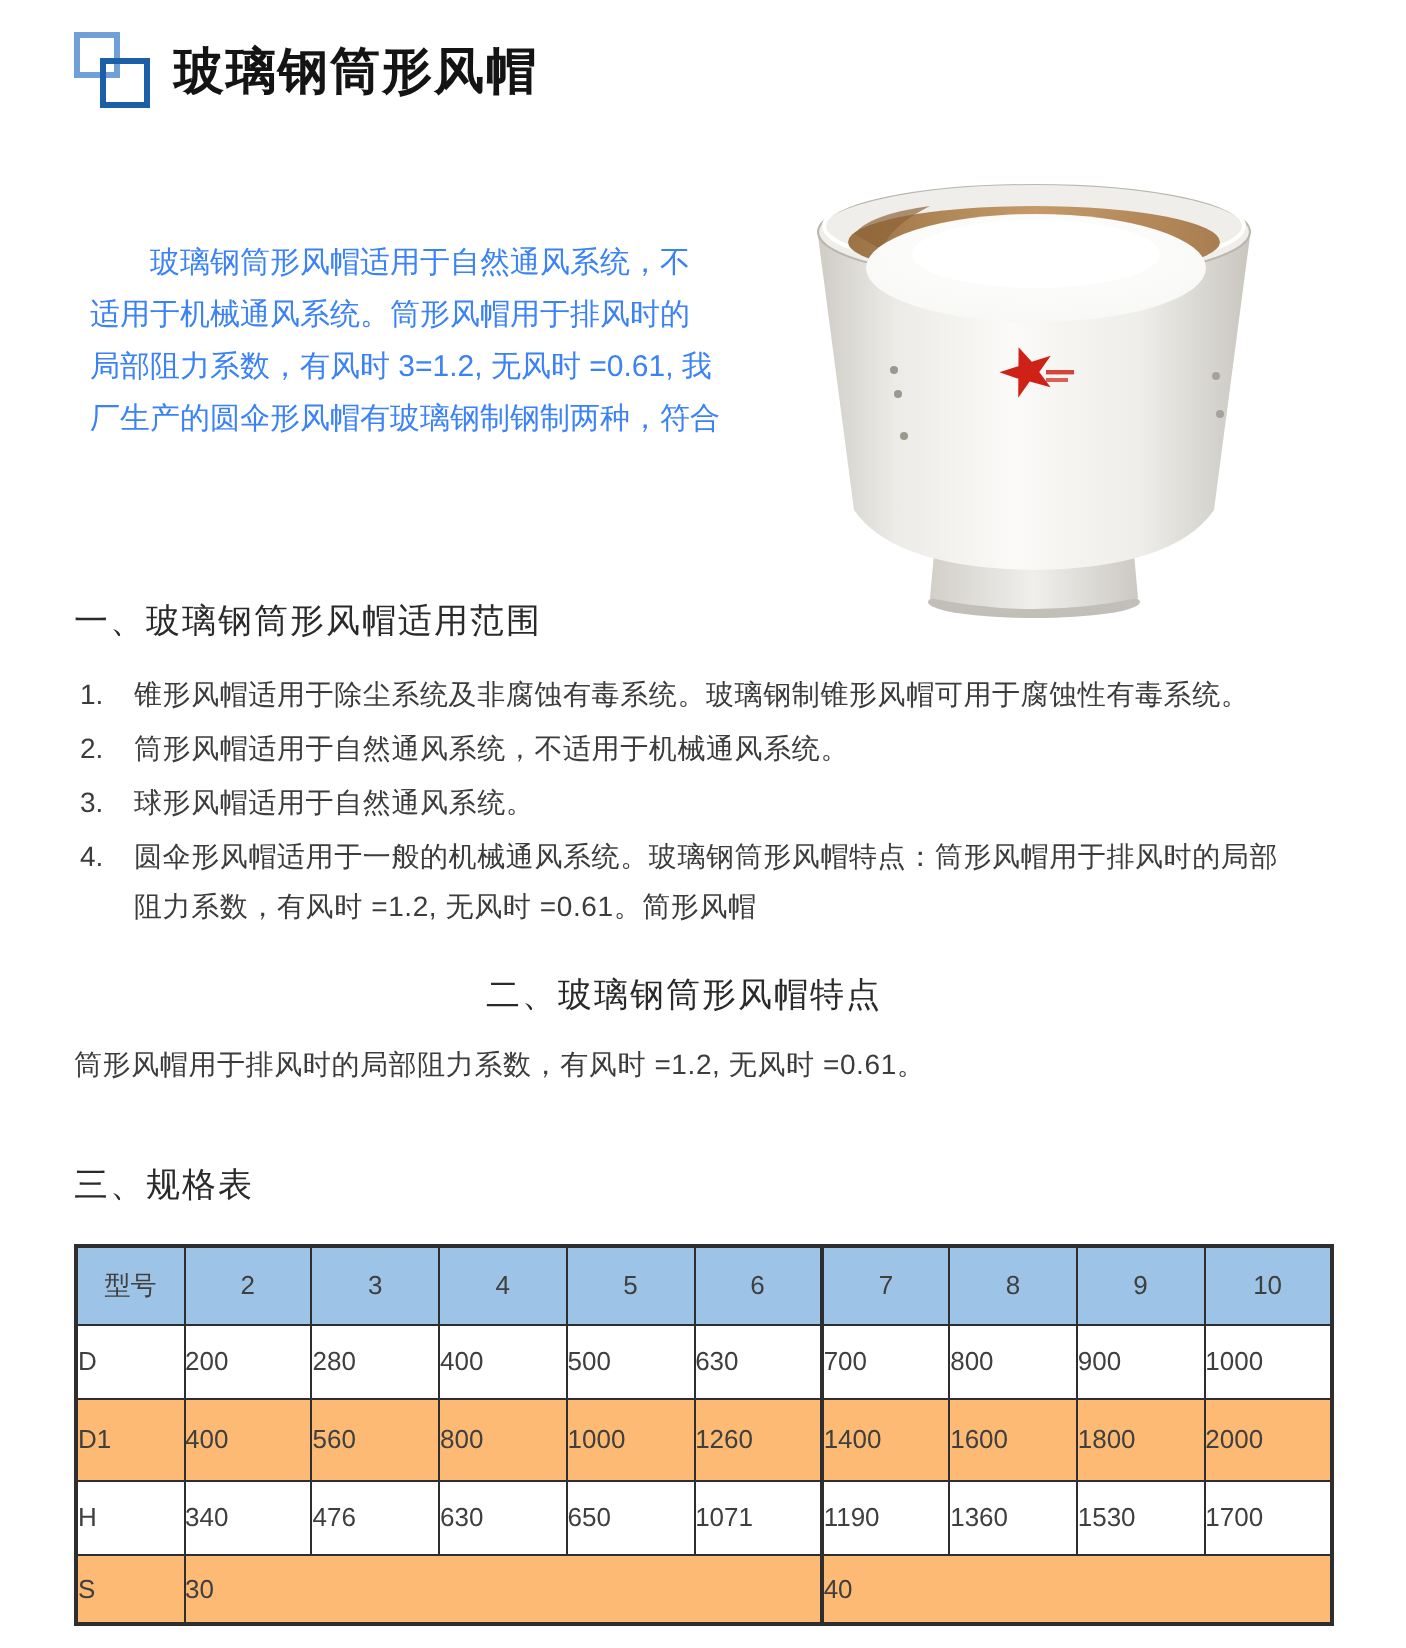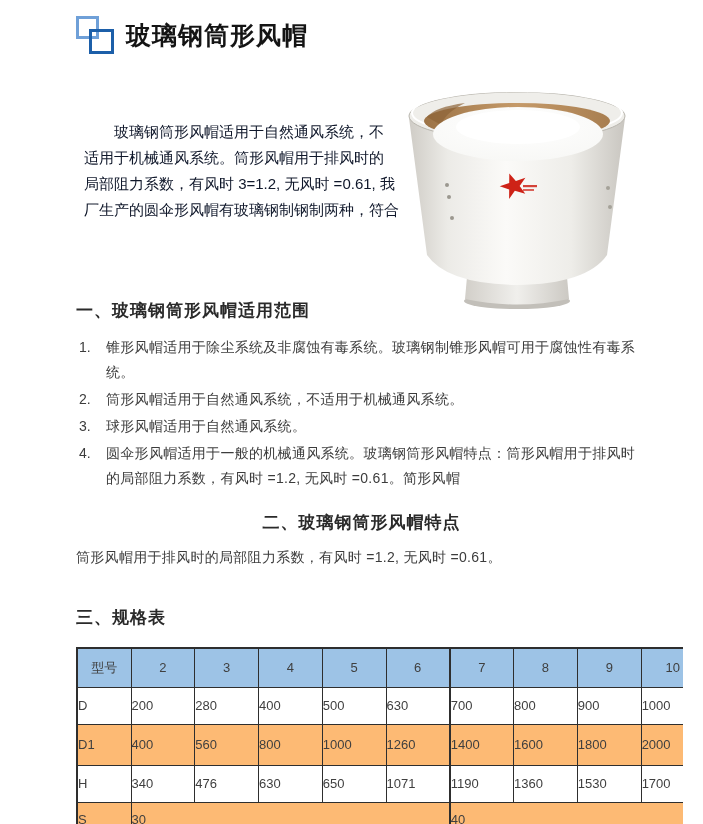--- a/index.html
+++ b/index.html
@@ -1,37 +1,37 @@
 <!DOCTYPE html>
 <html><head>
 <meta charset="utf-8">
 <style>
   * { margin:0; padding:0; box-sizing:border-box; }
   html,body { background:#ffffff; }
   body { width:703px; height:824px; font-family:"Liberation Sans","DejaVu Sans",sans-serif; }
-  .page { position:relative; width:683px; height:824px; overflow:hidden; background:#fff;padding-left:39px; }
+  .page { position:relative; width:683px; height:824px; overflow:hidden; background:#fff; }
   .content { padding:13px 36px 0 37px; }
 
   
   .doc-header { display:flex; align-items:center; height:44px; }
   .logo { position:relative; width:40px; height:40px; flex:none; }
   .logo .sq1 { position:absolute; left:0; top:1px; width:23px; height:23px; border:3px solid #6FA0D8; background:transparent; }
   .logo .sq2 { position:absolute; left:13px; top:14px; width:25px; height:25px; border:3px solid #1C5FA9; background:transparent; }
   .doc-title { margin-left:10px; font-family:"DejaVu Serif","Liberation Serif",serif; font-weight:bold; font-size:25px; color:#141414; letter-spacing:1px; }
 
   
   .intro { position:relative; height:242px; }
-  .intro-text { position:absolute; left:8px; top:62px; width:354px; font-size:15px; line-height:26px; color:#0f172a; }
+  .intro-text { position:absolute; left:8px; top:62px; width:354px; font-size:15px; line-height:26px; color:#3b82f6; }
   .intro-text .line { white-space:nowrap; }
   .intro-text .line.indent { text-indent:2em; }
 
   .product-figure { position:absolute; left:405px; top:85px; width:230px; height:230px; }
 
   
-  h2.sec { font-size:17px; line-height:23px; font-weight:bold; color:#2a2a2a; letter-spacing:1px; }
+  h2.sec { font-size:17px; line-height:23px; font-weight:normal; color:#2a2a2a; letter-spacing:1px; }
   .sec-1 { margin-top:0; }
   .sec-2 { margin-top:20px;text-align:center; }
   .sec-3 { margin-top:38px; }
 
   
   .scope-list { margin-top:13px; }
   .list-item { display:flex; font-size:14px; line-height:25px; color:#3c3c3c; margin-bottom:2px; }
   .list-item .num { width:30px; flex:none; padding-left:3px; }
   .list-item .txt { flex:1; letter-spacing:0.3px; }
 

